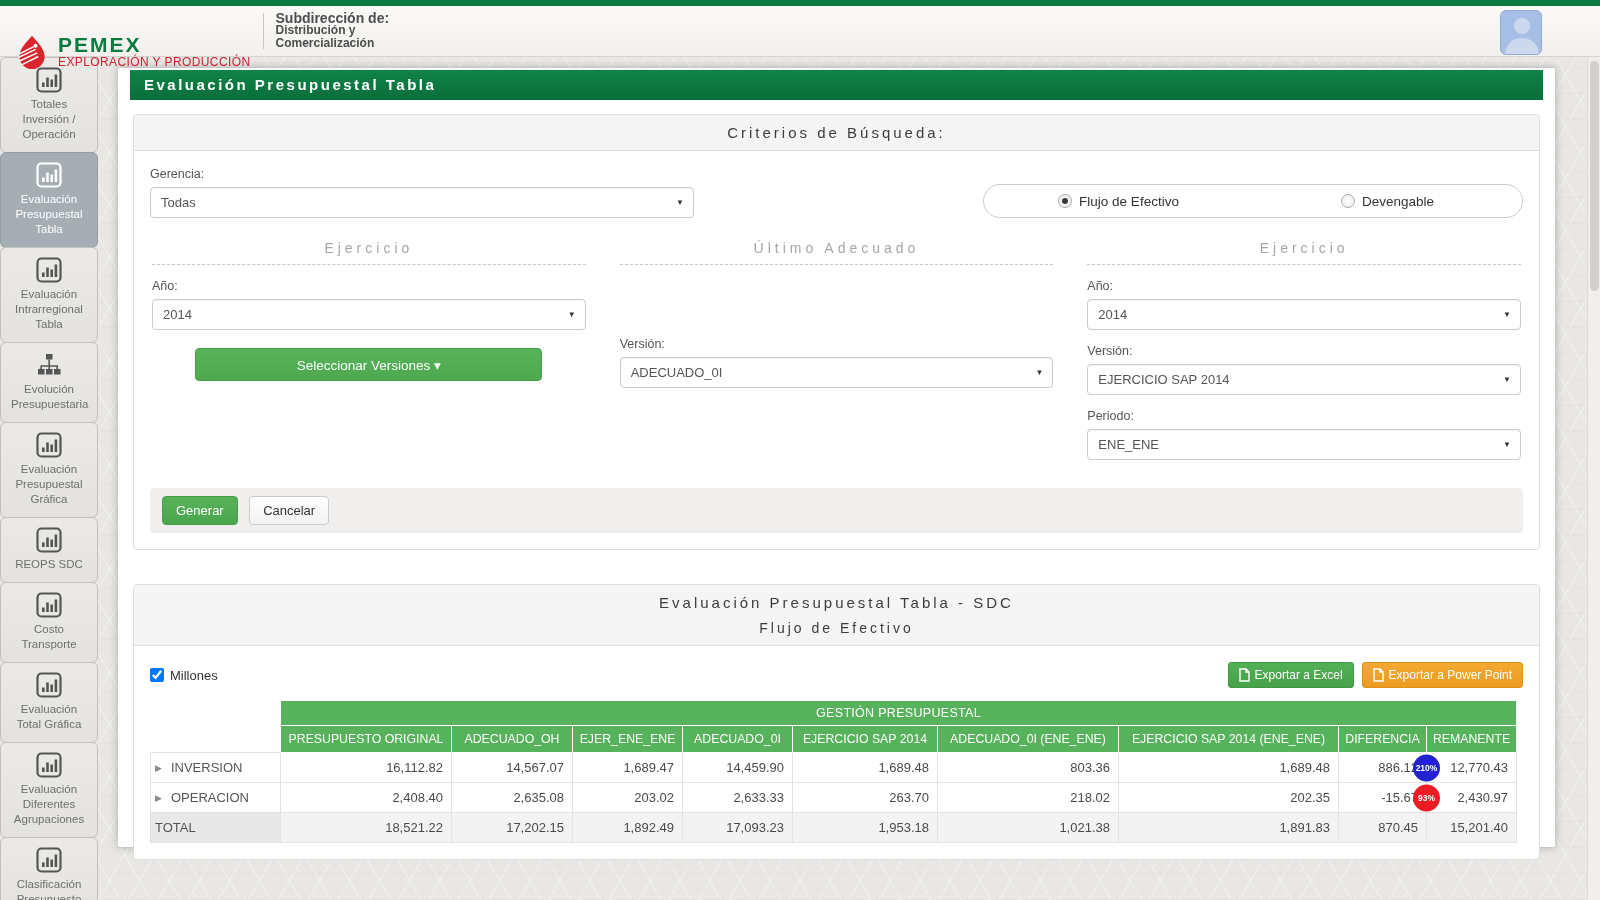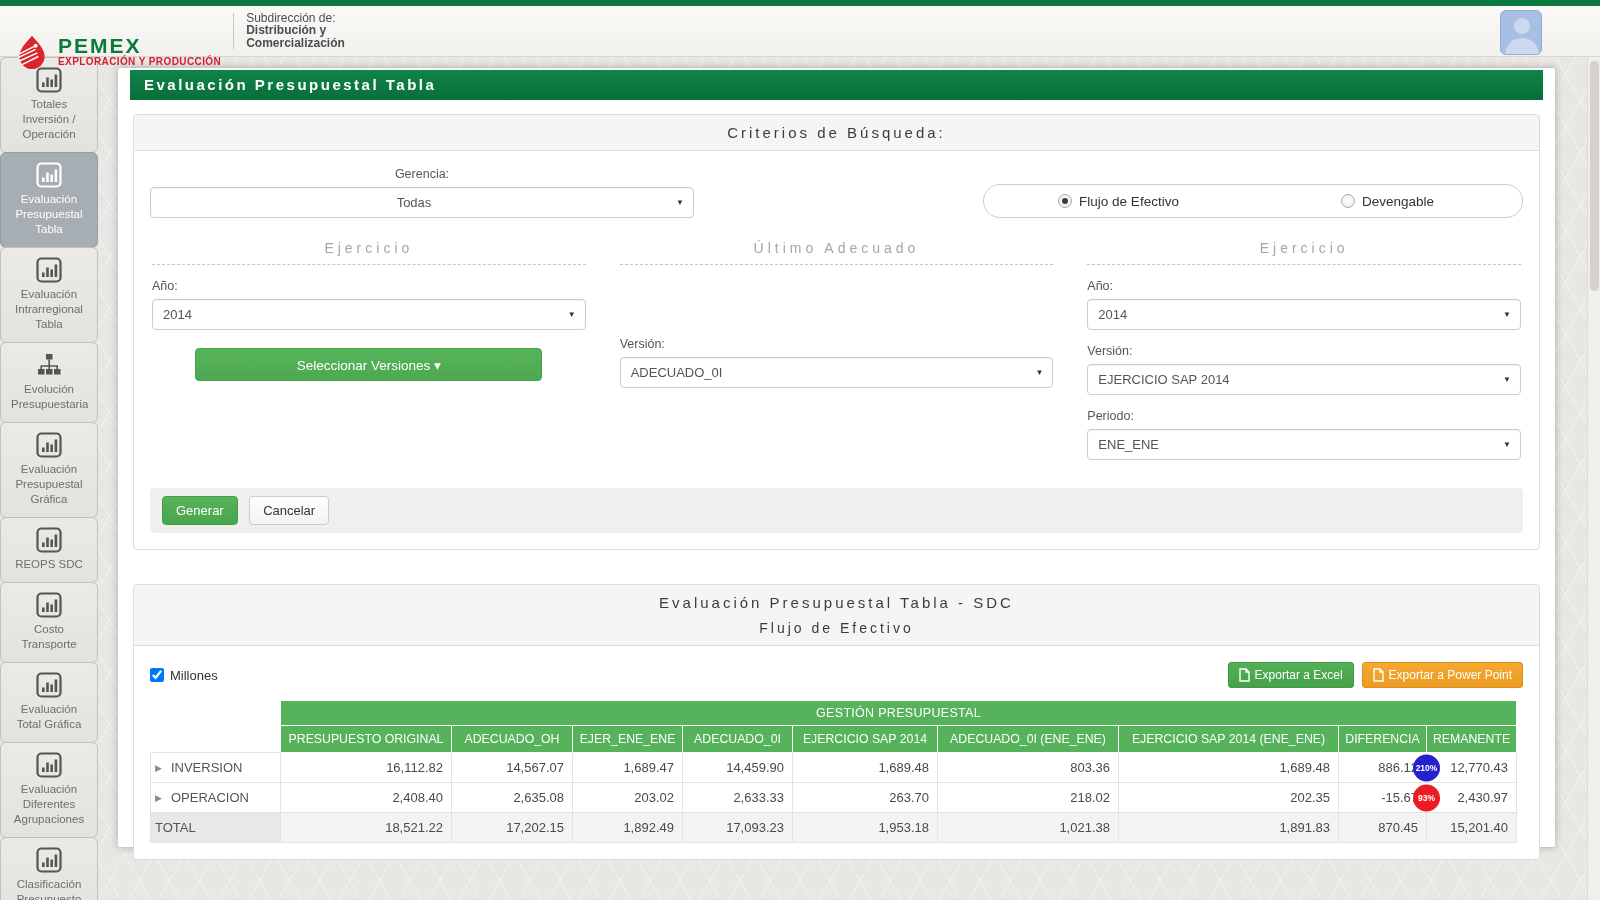--- a/index.html
+++ b/index.html
@@ -16,24 +16,24 @@
   .topbar { height:6px; background:#0a7a40; }
   
   header {
     height:51px; background:linear-gradient(#fbfaf8,#f2f0ed);
     border-bottom:1px solid #d8d5d1; display:flex; align-items:center; padding:0 14px;
     position:relative; z-index:5;
   }
   .logo-wrap { display:flex; align-items:center; gap:8px;margin-top:41px; }
   .eagle { width:36px; height:36px; }
   .logo-text .brand { color:#0a7a3d; font-weight:bold; font-size:21px; letter-spacing:2px; line-height:20px; }
-  .logo-text .brand-sub { color:#cf2030; font-weight:bold; font-size:10px; letter-spacing:.4px; }
+  .logo-text .brand-sub { color:#cf2030; font-weight:normal; font-size:12px; letter-spacing:.4px; }
   .hdr-divider { width:1px; height:36px; background:#c9c6c2; margin:0 12px; }
   .division { line-height:12px; color:#4d4d4d; }
-  .division .pre { font-size:12px; font-weight:normal; }
+  .division .pre { font-size:14px; font-weight:bold; }
   .division .l { font-size:12px; font-weight:bold; line-height:13px; }
   .avatar {
     position:absolute; right:58px; top:4px; width:42px; height:45px; border-radius:6px;
     background:#a8bfe5; border:1px solid #93abd3; overflow:hidden; cursor:pointer;
   }
   
   .sidebar { position:absolute; left:0; top:58px; width:98px; }
   .sb-item {
     background:linear-gradient(#eceae7,#e4e2df); border:1px solid #c3c0bc; border-radius:6px;
     margin-top:-1px; padding:9px 10px 10px; text-align:center; color:#6e6e6e;
@@ -61,21 +61,21 @@
   .card-heading .t1 { font-size:15px; }
   .card-heading .t2 { font-size:14px; margin-top:9px; }
   .card-body { padding:16px; position:relative; }
   label.fld { display:block; font-size:12.5px; color:#555; margin-bottom:6px; }
   .select {
     height:31px; border:1px solid #ccc; border-radius:4px; background:#fff; cursor:pointer;
     font-size:13px; color:#555; line-height:29px; padding:0 26px 0 10px; position:relative;
     box-shadow:inset 0 1px 1px rgba(0,0,0,.05);
   }
   .select .caret { position:absolute; right:9px; top:0; font-size:8px; color:#333; }
-  .row1 { display:flex; justify-content:space-between;text-align:center; }
+  .row1 { display:flex; justify-content:space-between; }
   .gerencia { width:544px; }
   .radio-pill {
     width:540px; height:34px; margin-top:17px; border:1px solid #ccc; border-radius:17px;
     display:flex; align-items:center; background:#fff;
   }
   .radio-opt { flex:1; display:flex; justify-content:center; align-items:center; gap:7px; font-size:13.5px; color:#333; cursor:pointer; }
   .rdot { width:14px; height:14px; border-radius:50%; border:1px solid #ababab; background:radial-gradient(#fff,#e8e8e8); position:relative; }
   .rdot.checked::after { content:""; position:absolute; left:3px; top:3px; width:6px; height:6px; border-radius:50%; background:#3a3a3a; }
   .cols { display:grid; grid-template-columns:1fr 1fr 1fr; gap:34px; margin-top:22px; padding:0 2px; }
   .col-title {

